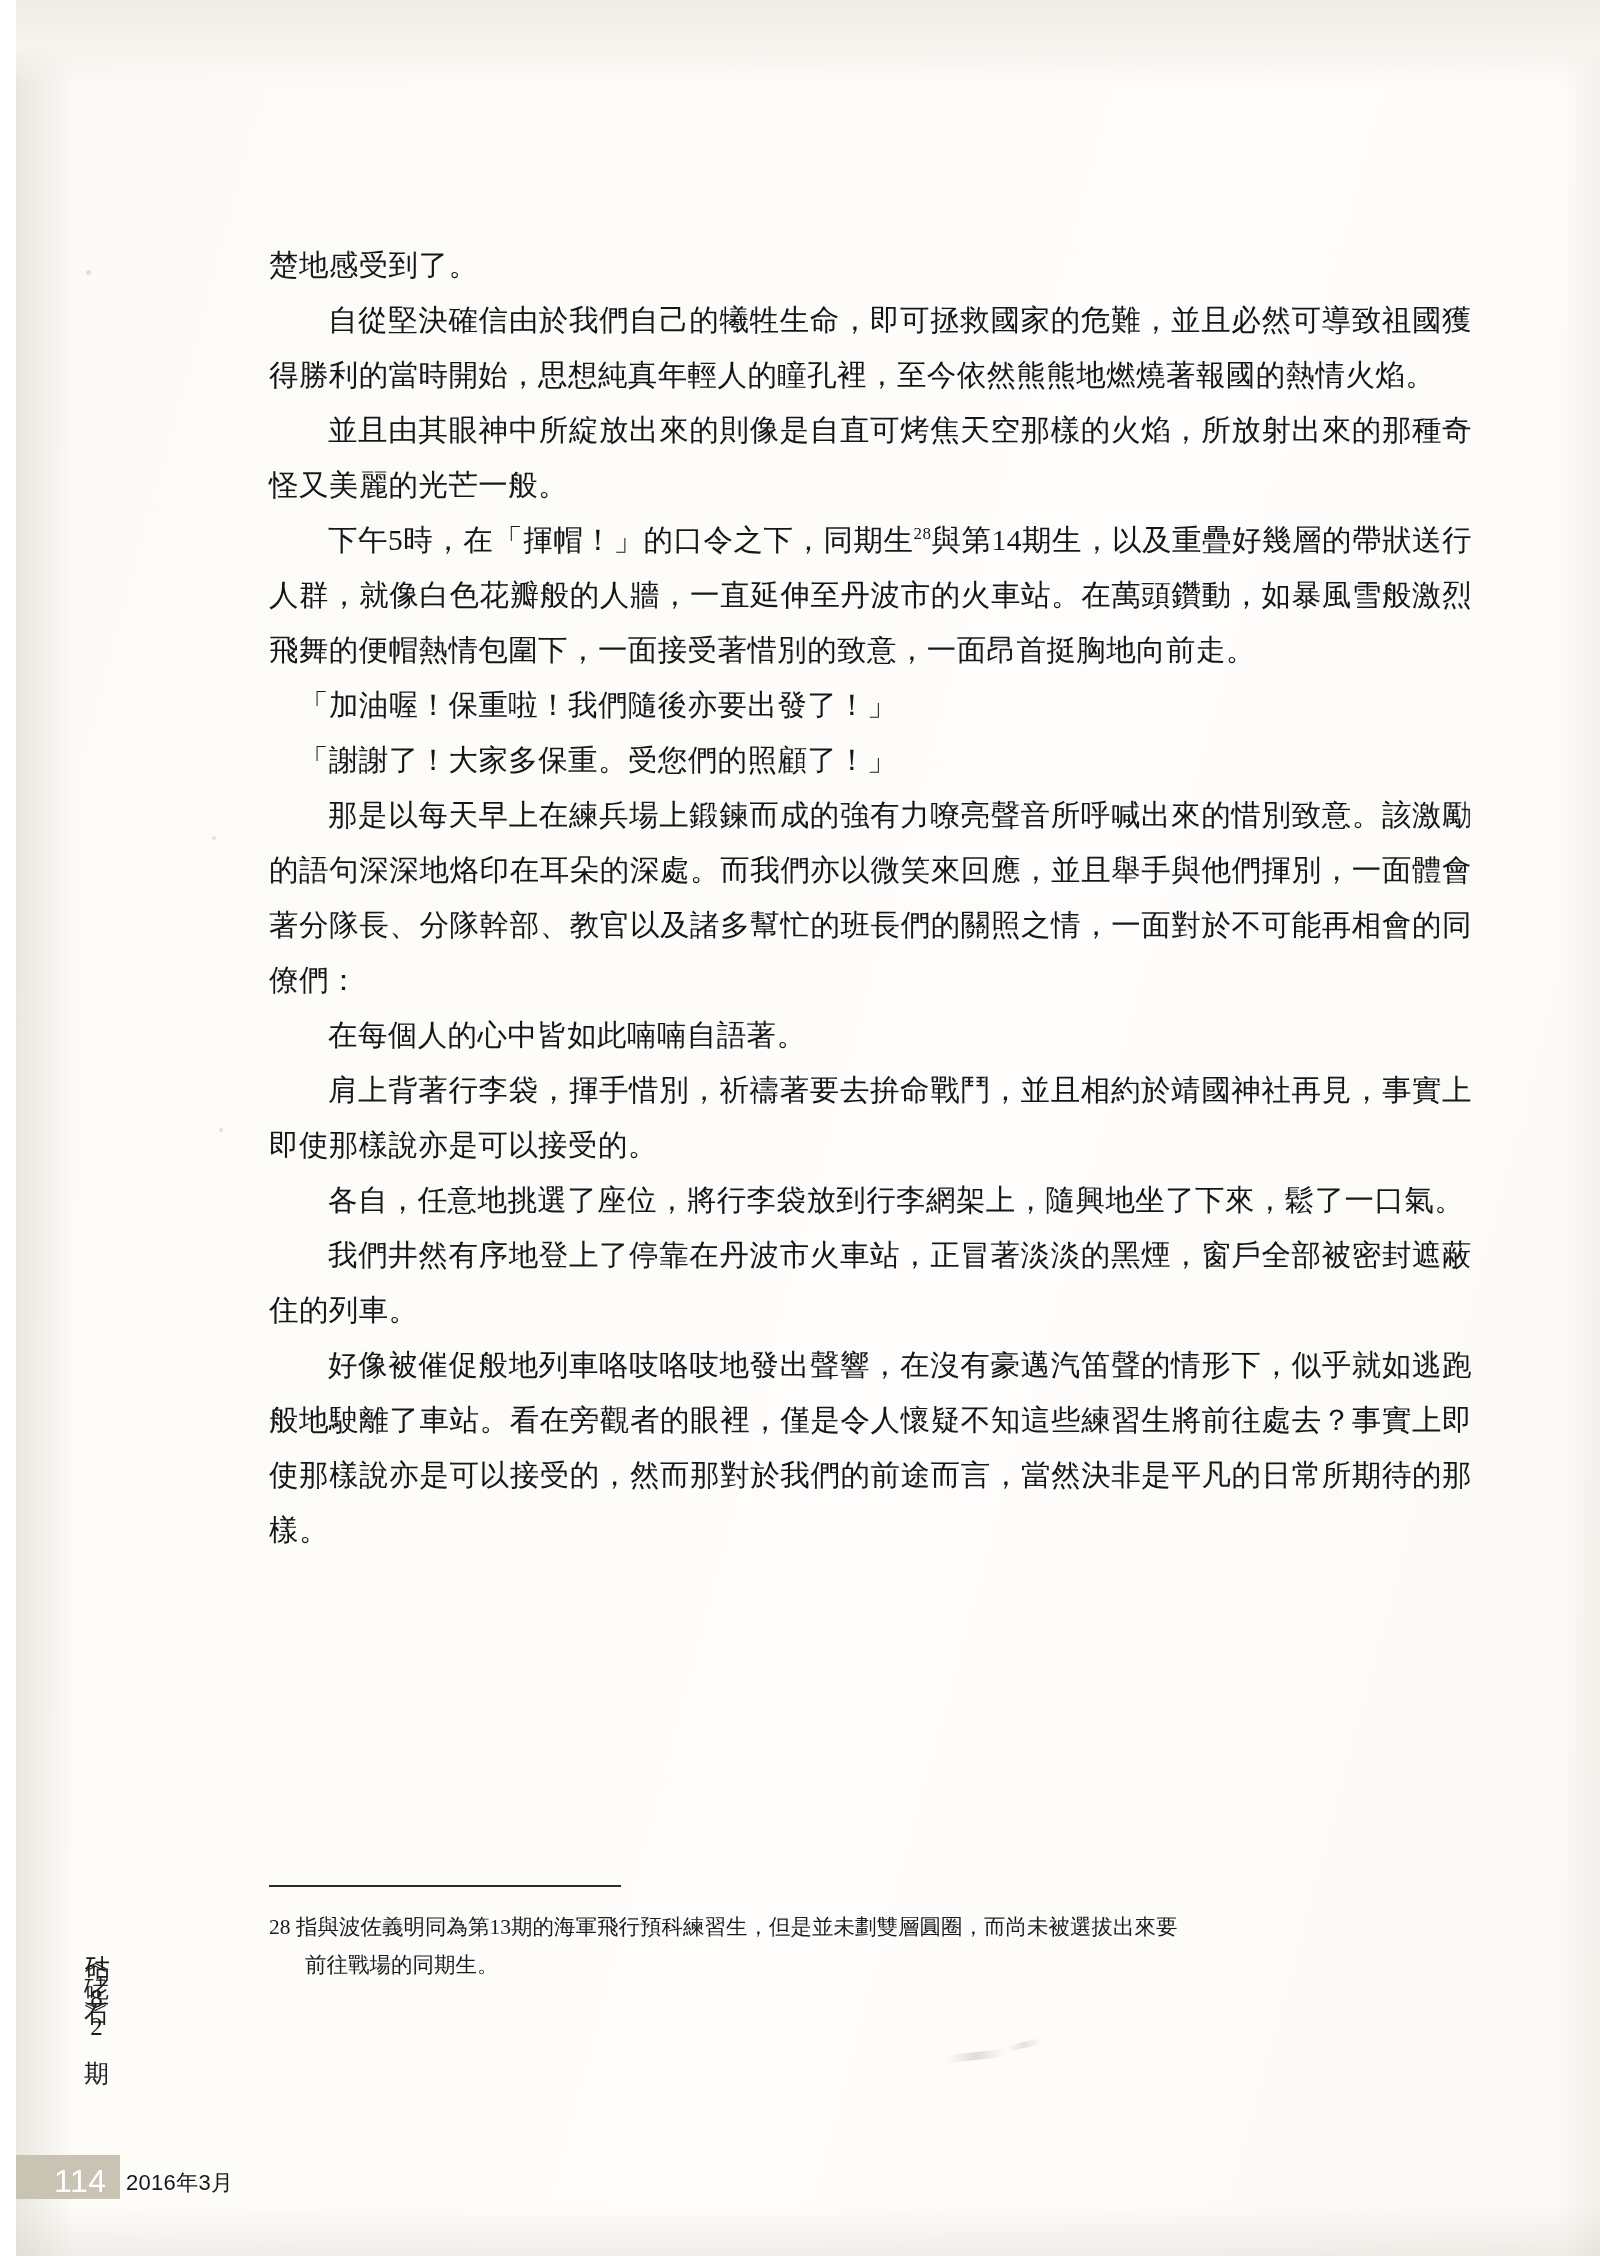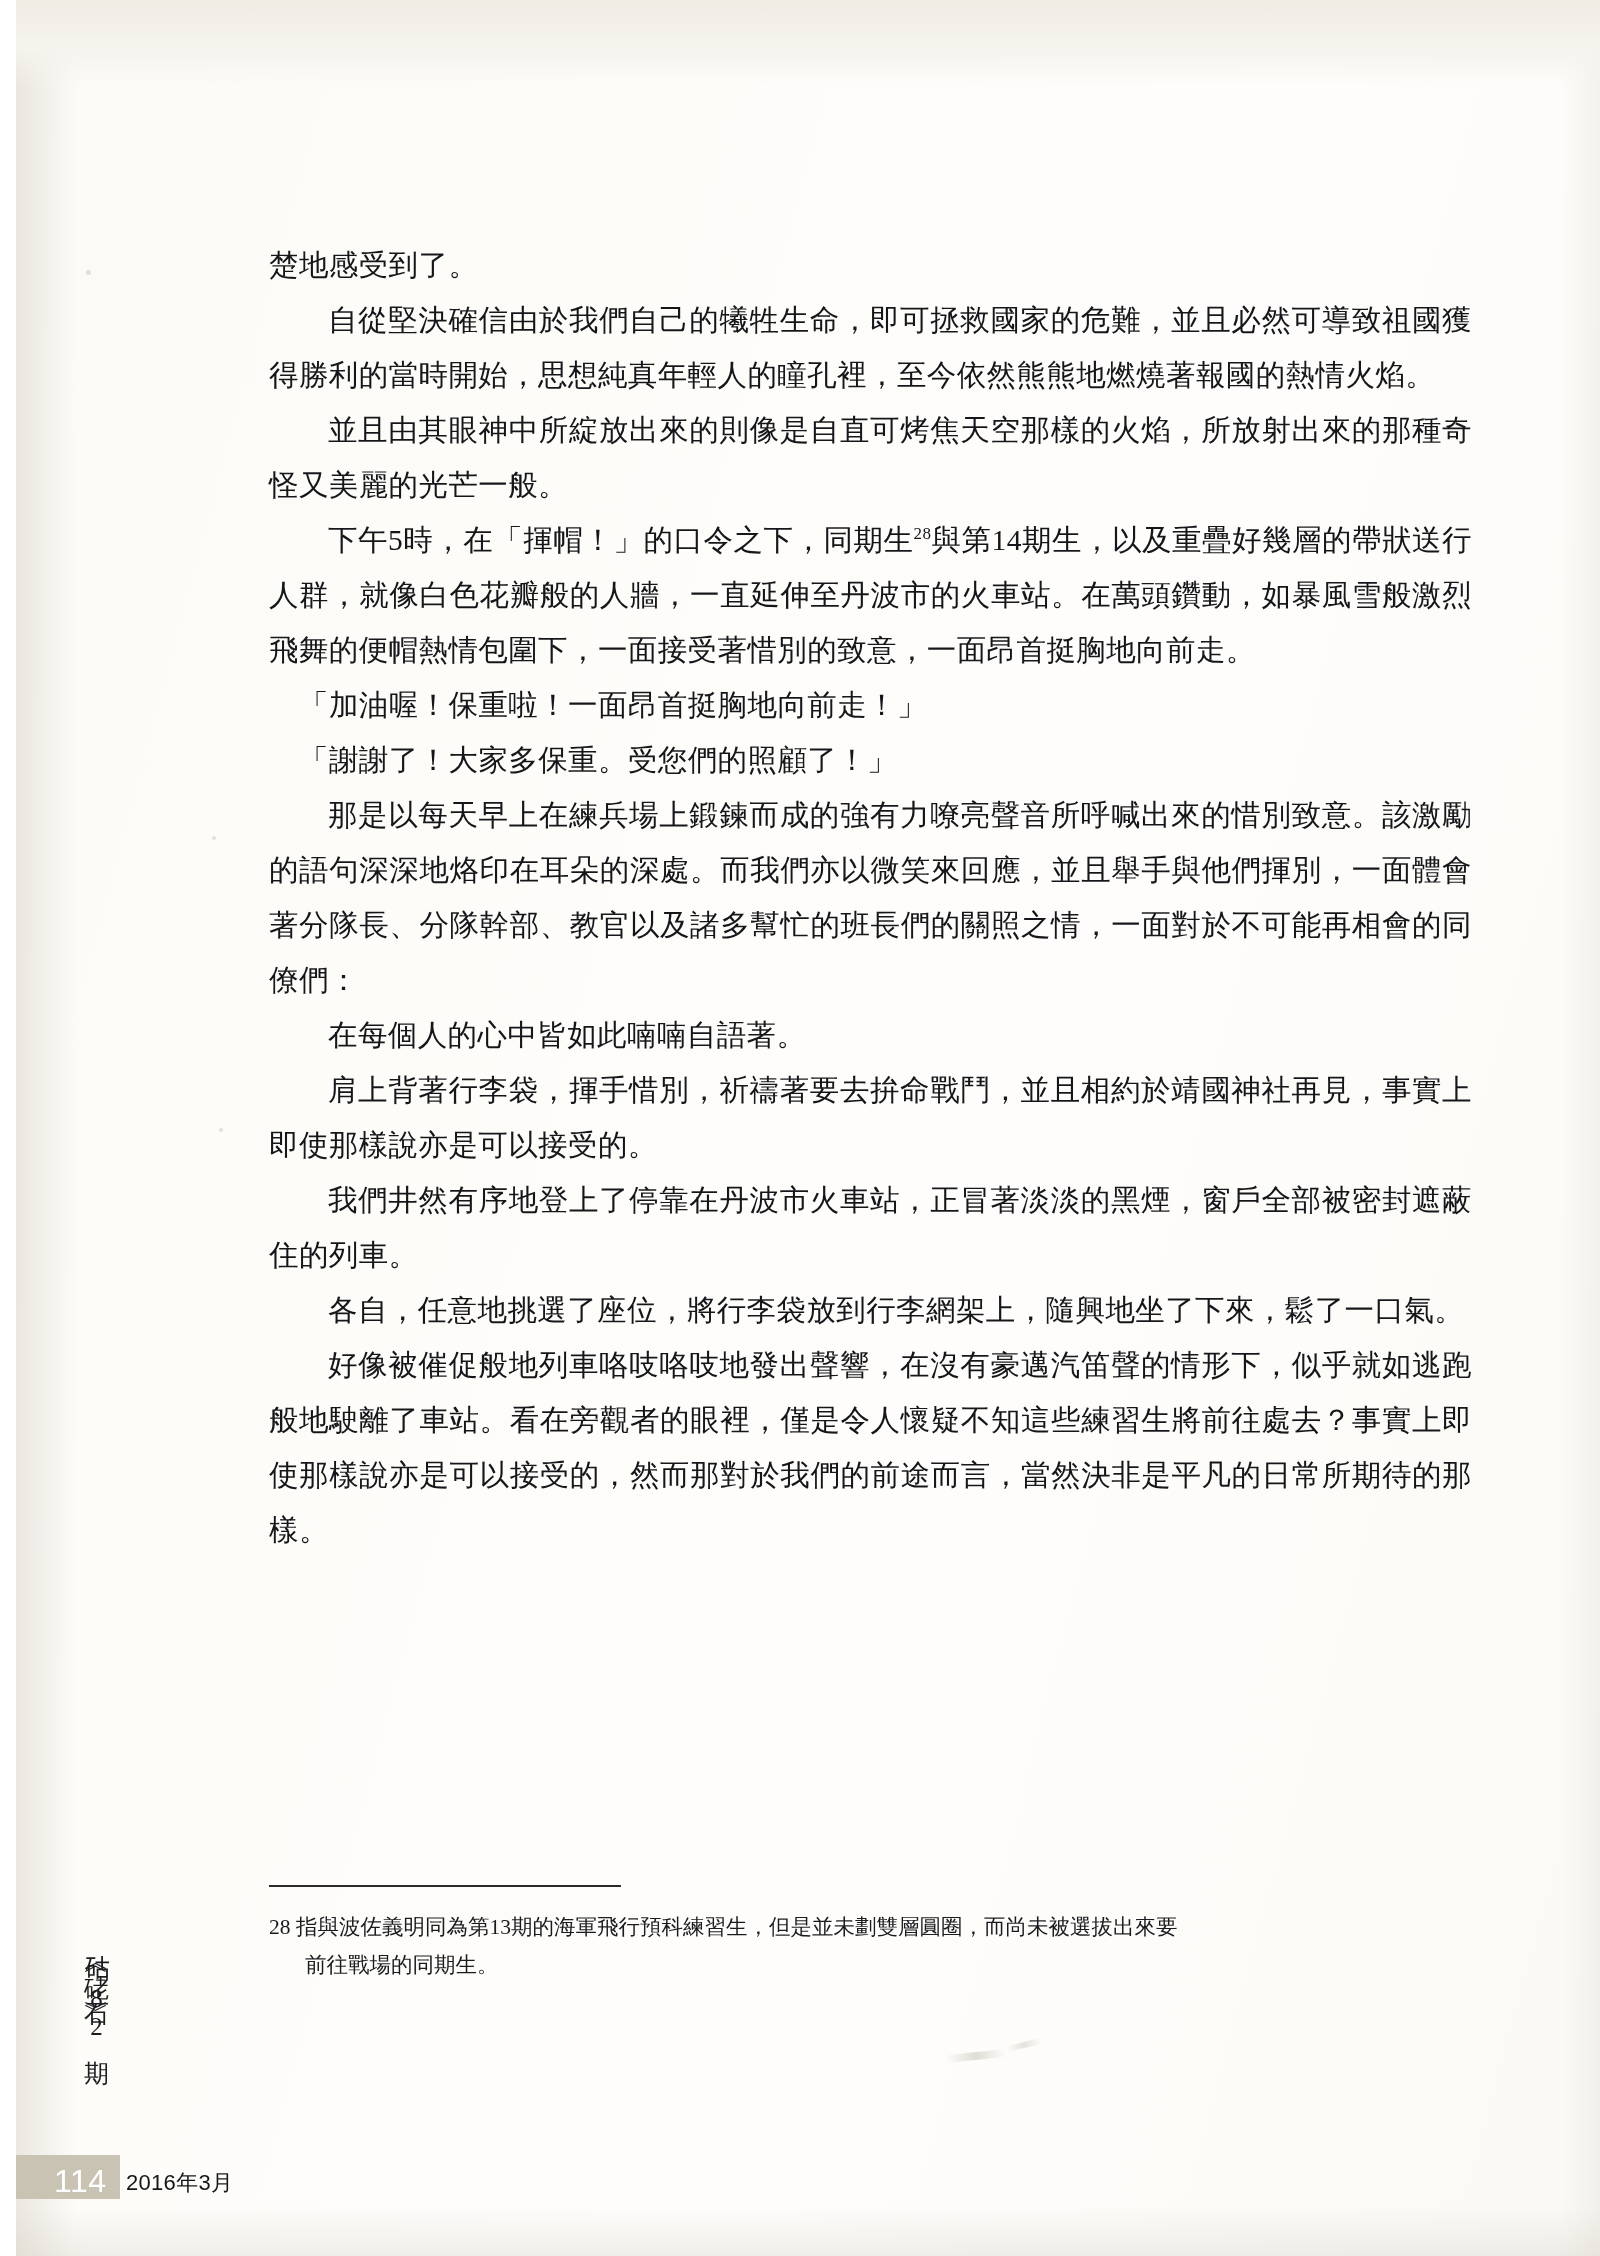--- a/index.html
+++ b/index.html
@@ -185,33 +185,33 @@
   <div class="body-col">
 
     <p class="para">楚地感受到了。</p>
 
     <p class="para indent">自從堅決確信由於我們自己的犧牲生命，即可拯救國家的危難，並且必然可導致祖國獲得勝利的當時開始，思想純真年輕人的瞳孔裡，至今依然熊熊地燃燒著報國的熱情火焰。</p>
 
     <p class="para indent">並且由其眼神中所綻放出來的則像是自直可烤焦天空那樣的火焰，所放射出來的那種奇怪又美麗的光芒一般。</p>
 
     <p class="para indent"><span>下午5時，在「揮帽！」的口令之下，同期生</span><sup class="fnref">28</sup><span>與第14期生，以及重疊好幾層的帶狀送行人群，就像白色花瓣般的人牆，一直延伸至丹波市的火車站。在萬頭鑽動，如暴風雪般激烈飛舞的便帽熱情包圍下，一面接受著惜別的致意，一面昂首挺胸地向前走。</span></p>
 
-    <p class="para quote">「加油喔！保重啦！一面昂首挺胸地向前走！」</p>
+    <p class="para quote">「加油喔！保重啦！我們隨後亦要出發了！」</p>
 
     <p class="para quote">「謝謝了！大家多保重。受您們的照顧了！」</p>
 
     <p class="para indent">那是以每天早上在練兵場上鍛鍊而成的強有力嘹亮聲音所呼喊出來的惜別致意。該激勵的語句深深地烙印在耳朵的深處。而我們亦以微笑來回應，並且舉手與他們揮別，一面體會著分隊長、分隊幹部、教官以及諸多幫忙的班長們的關照之情，一面對於不可能再相會的同僚們：</p>
 
     <p class="para indent">在每個人的心中皆如此喃喃自語著。</p>
 
     <p class="para indent">肩上背著行李袋，揮手惜別，祈禱著要去拚命戰鬥，並且相約於靖國神社再見，事實上即使那樣說亦是可以接受的。</p>
 
+    <p class="para indent">各自，任意地挑選了座位，將行李袋放到行李網架上，隨興地坐了下來，鬆了一口氣。</p>
+
     <p class="para indent">我們井然有序地登上了停靠在丹波市火車站，正冒著淡淡的黑煙，窗戶全部被密封遮蔽住的列車。</p>
-
-    <p class="para indent">各自，任意地挑選了座位，將行李袋放到行李網架上，隨興地坐了下來，鬆了一口氣。</p>
 
     <p class="para indent">好像被催促般地列車咯吱咯吱地發出聲響，在沒有豪邁汽笛聲的情形下，似乎就如逃跑般地駛離了車站。看在旁觀者的眼裡，僅是令人懷疑不知這些練習生將前往處去？事實上即使那樣說亦是可以接受的，然而那對於我們的前途而言，當然決非是平凡的日常所期待的那樣。</p>
 
   </div>
 
   <div class="fn-rule"></div>
 
   <div class="footnote">
     <span class="fn-num">28</span>
     <span class="fn-body">指與波佐義明同為第13期的海軍飛行預科練習生，但是並未劃雙層圓圈，而尚未被選拔出來要</span>

